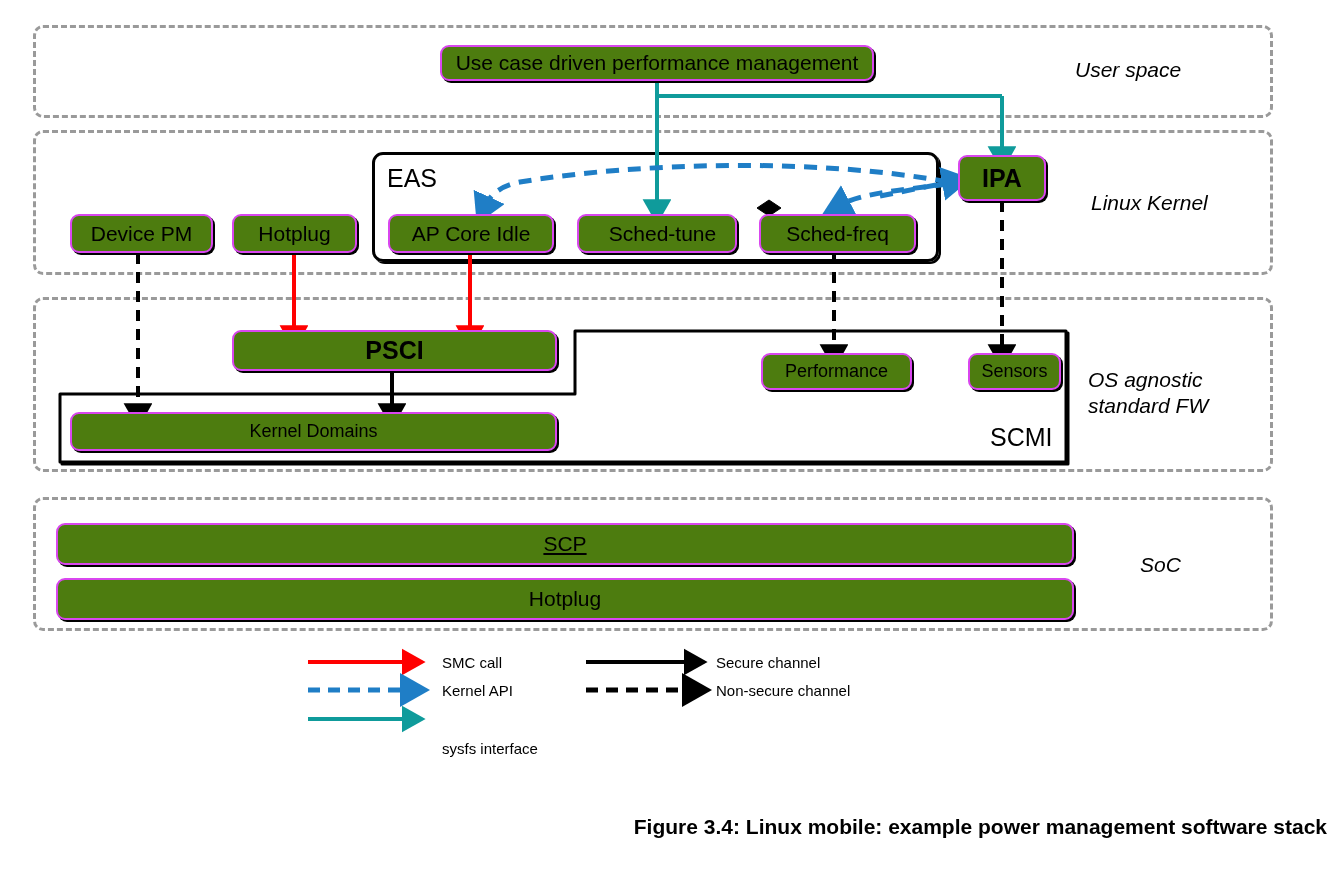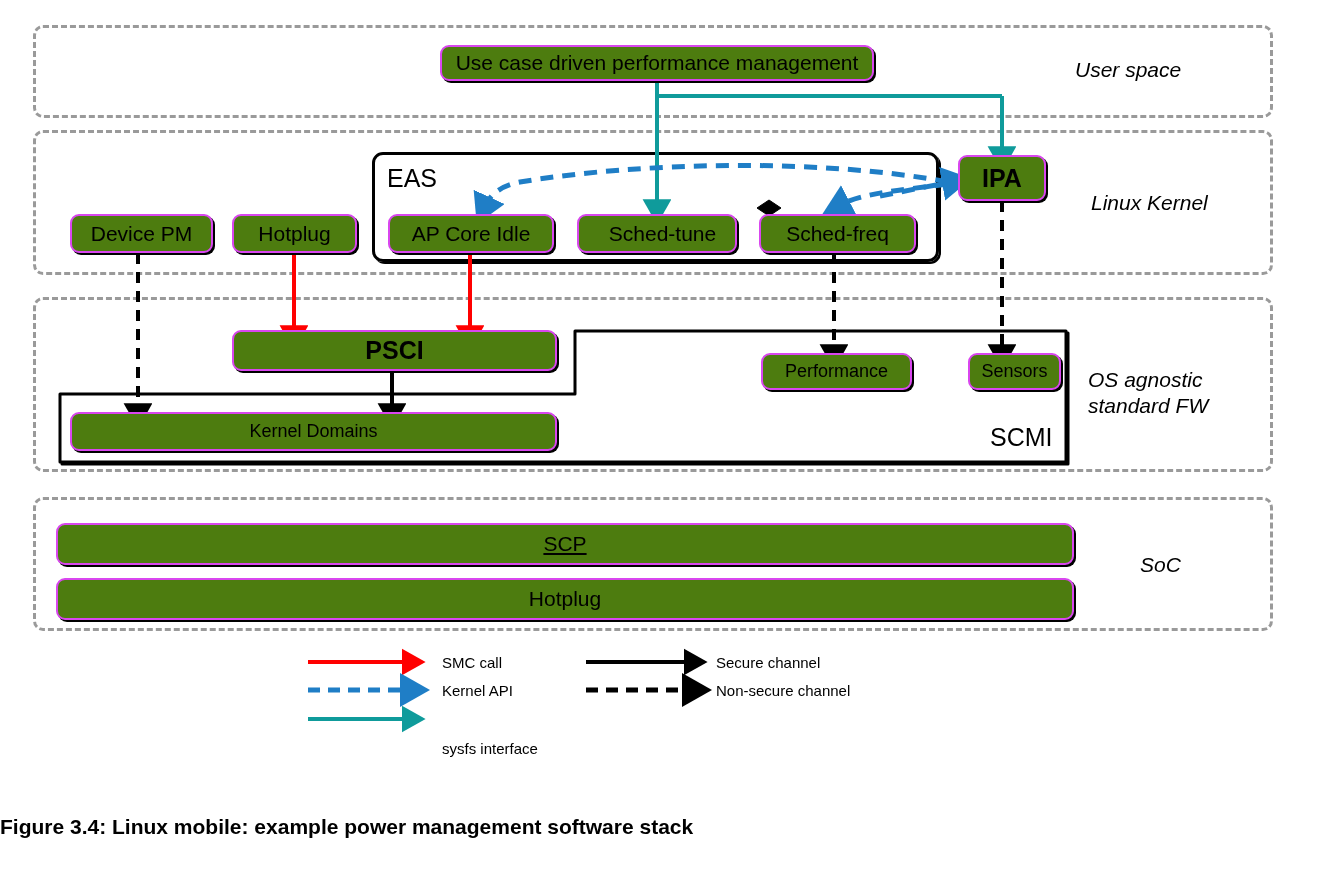--- a/index.html
+++ b/index.html
@@ -56,21 +56,21 @@
   }
 
   svg.wires{position:absolute;left:0;top:0;width:1327px;height:869px;pointer-events:none;}
   .legend-text{position:absolute;font-size:15px;color:#000;white-space:nowrap;}
 
   .caption{
     position:absolute;
     left:0;
     top:815px;
     width:1327px;
-    text-align:left;
+    text-align:right;
     font-weight:bold;
     font-size:21px;
     color:#000;
   }
 </style>
 </head>
 <body>
 
 <div id="stage">
 

